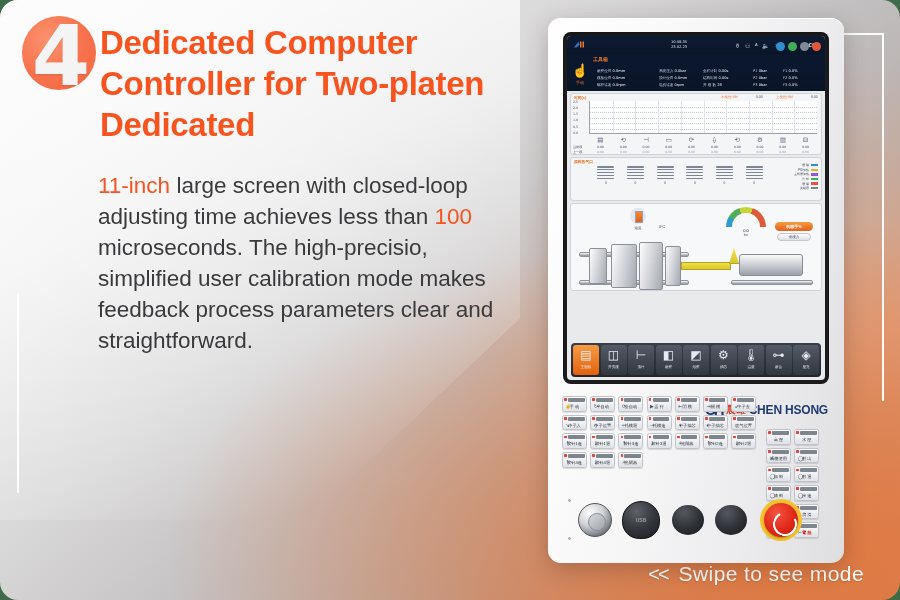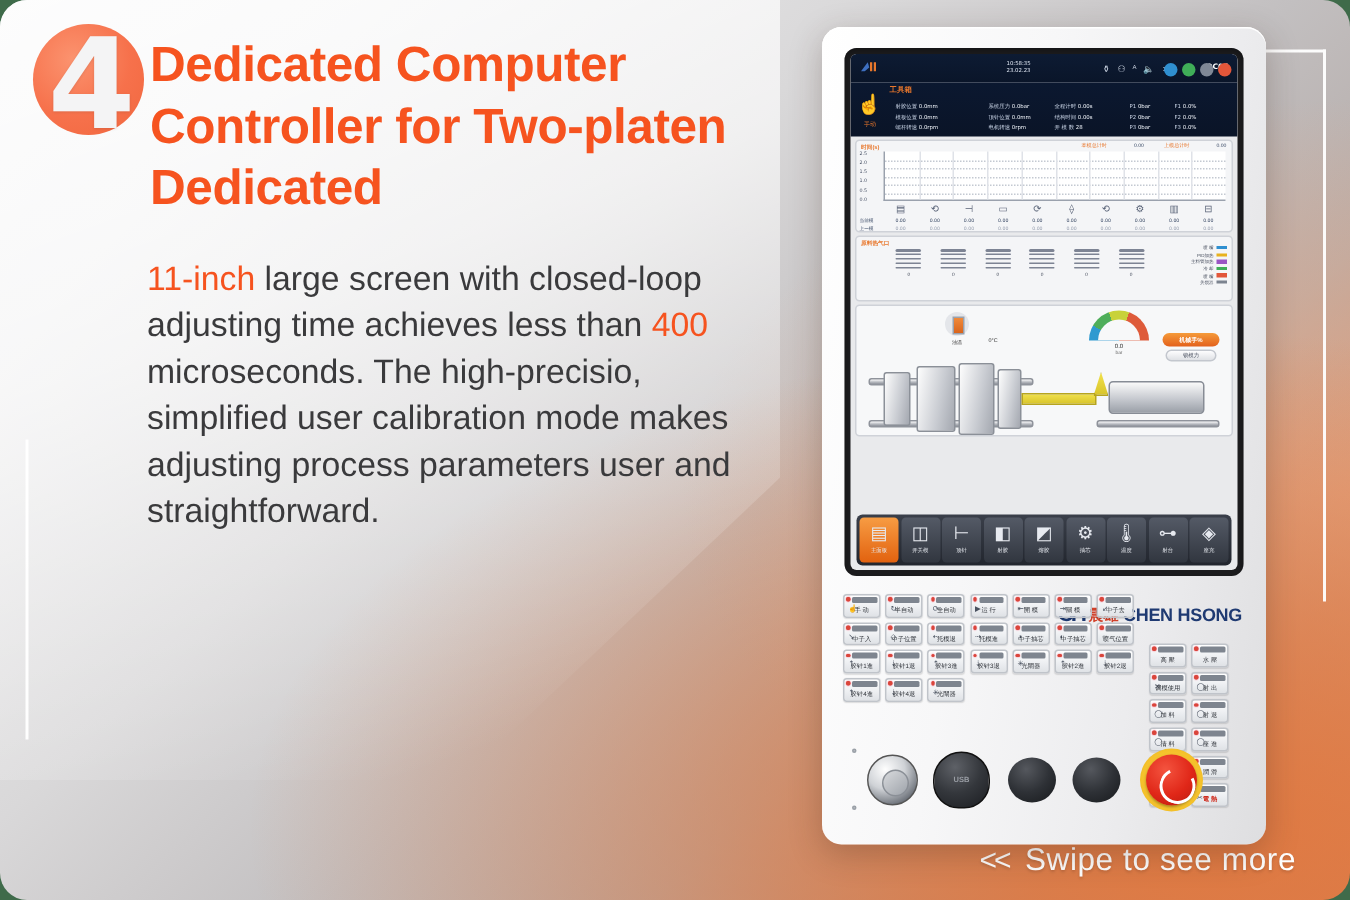--- a/index.html
+++ b/index.html
@@ -207,26 +207,26 @@
   <div id="panel"></div>
 
   <div id="badge"></div>
   <div id="badge-num">4</div>
   <div id="vline"></div>
   <div id="bracket"></div>
 
   <div id="headline">Dedicated Computer Controller for Two-platen Dedicated</div>
 
   <div id="body">
-    <span class="hl">11-inch</span><span> large screen with closed-loop adjusting time achieves less than </span><span class="hl">400</span><span> microseconds. The high-precisio, simplified user calibration mode makes adjusting process parameters user and straightforward.</span>
+    <span class="hl">11-inch</span><span> large screen with closed-loop adjusting time achieves less than </span><span class="hl">100</span><span> microseconds. The high-precisio, simplified user calibration mode makes feedback process parameters clear and straightforward.</span>
   </div>
 
   <div id="swipe">
     <span class="ch">&lt;&lt;</span>
-    <span>Swipe to see more</span>
+    <span>Swipe to see mode</span>
   </div>
 
   <div id="ctrl">
 
     <div id="bezel">
       <div id="screen">
 
         <div id="hdr">
           <svg class="logo" viewBox="0 0 32 18">
             <path d="M2 14 L11 2 L13 9 L7 14 Z" fill="#3d6fc0"></path>

